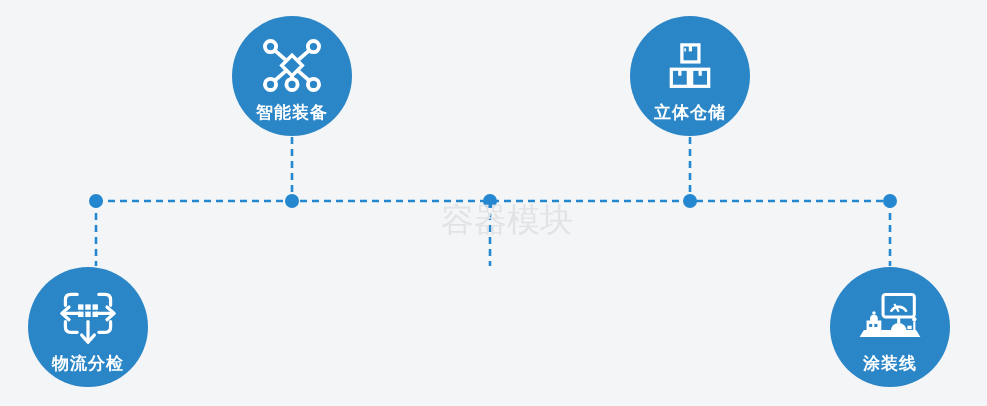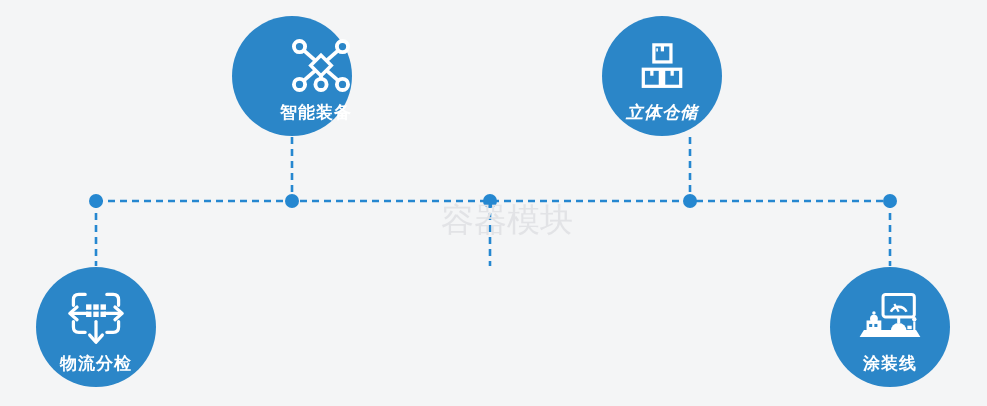--- a/index.html
+++ b/index.html
@@ -36,23 +36,23 @@
   }
   .node .icon-wrap { display: flex; align-items: center; justify-content: center; height: 56px; }
   .node .label {
     color: var(--label-text);
     font-size: 17px; font-weight: 700;
     letter-spacing: 1px;
     line-height: 1;
     white-space: nowrap;
   }
   
-  .node-smart   { left: 232px; top: 16px; align-items: flex-end;  }
-  .node-ware    { left: 602px; top: 16px; font-style: italic;  }
-  .node-sort    { left: 36px;  top: 267px; }
+  .node-smart   { left: 232px; top: 16px;  }
+  .node-ware    { left: 630px; top: 16px;  }
+  .node-sort    { left: 28px;  top: 267px; }
   .node-prod    { left: 430px; top: 267px; }
   .node-paint   { left: 830px; top: 267px; text-align: center; }
   svg.glyph { display: block; }
 </style>
 </head>
 <body>
 
 <div class="canvas">
 
   <svg class="connectors" width="987" height="406" viewBox="0 0 987 406">

